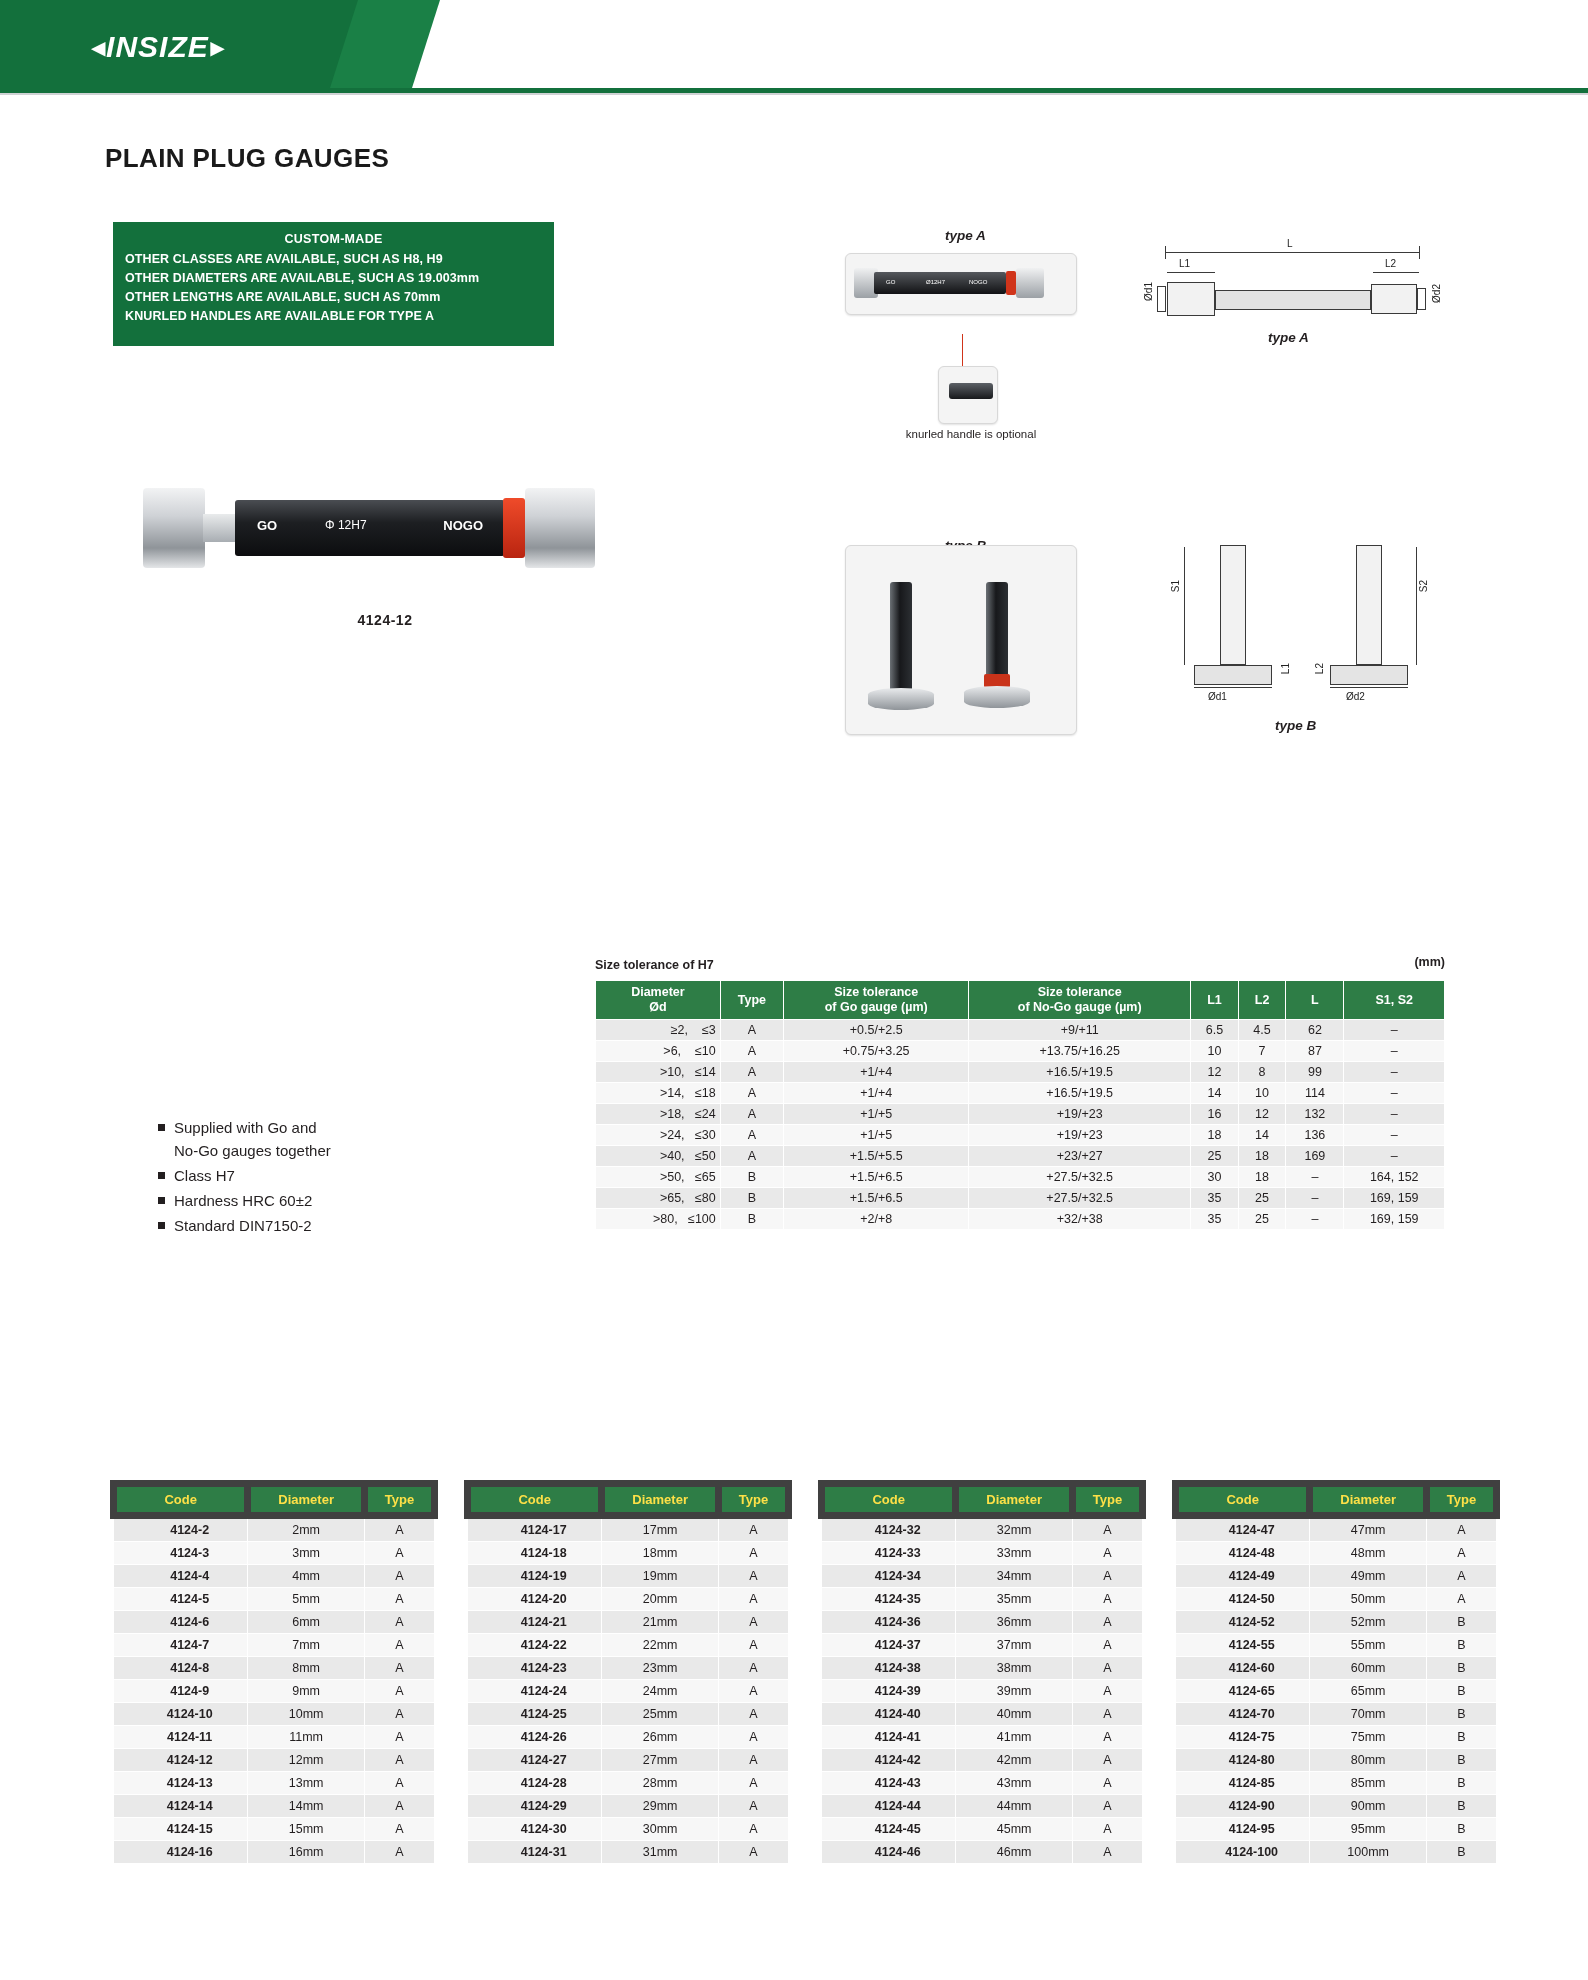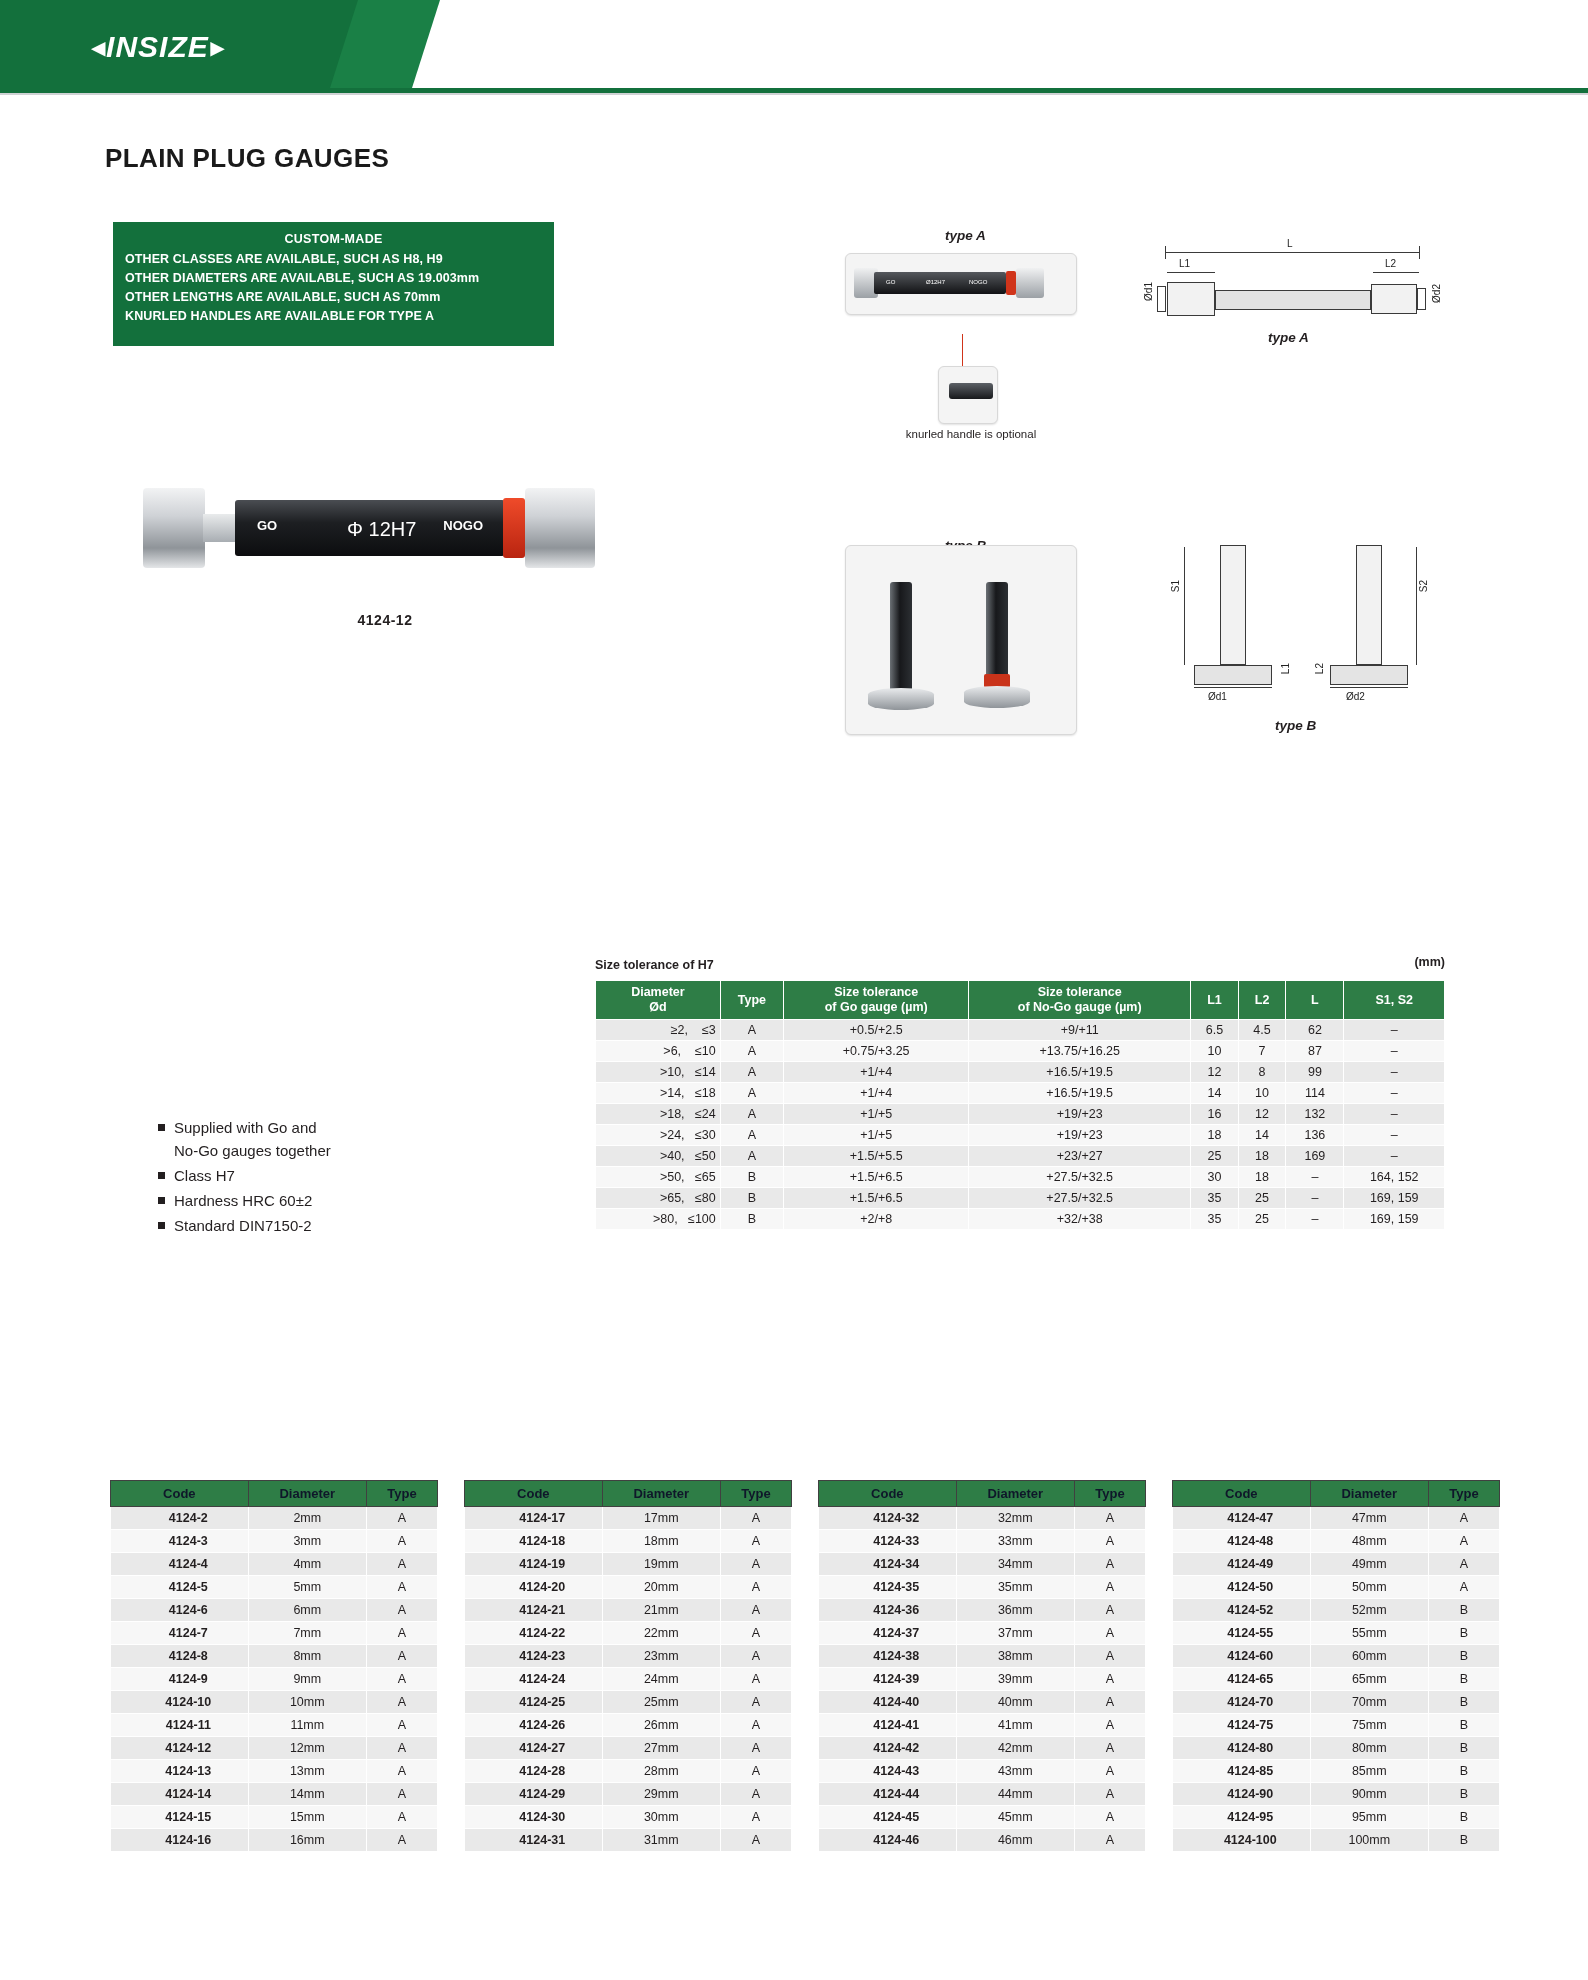--- a/index.html
+++ b/index.html
@@ -82,21 +82,21 @@
 
   
   .product-figure { position:absolute; left:125px; top:470px; width:520px; height:130px; }
   .plug-body {
     position:absolute; left:110px; top:30px; width:270px; height:56px;
     background:linear-gradient(180deg,#4a4d52 0%, #1d1f22 40%, #0c0d0f 100%);
     border-radius:3px;
   }
   .plug-body .lbl { position:absolute; color:#fff; font-size:13px; font-weight:bold; top:18px; }
   .plug-body .lbl-go { left:22px; }
-  .plug-body .lbl-dia { left:112px; font-weight:normal; font-size:20px;}
+  .plug-body .lbl-dia { left:90px; font-weight:normal; font-size:12px;}
   .plug-body .lbl-nogo { right:22px; }
   .plug-red {
     position:absolute; left:378px; top:28px; width:22px; height:60px;
     background:linear-gradient(180deg,#ef4b2a,#b92410); border-radius:3px;
   }
   .cap-l, .cap-r {
     position:absolute; top:18px; width:62px; height:80px;
     background:linear-gradient(180deg,#f2f3f4 0%, #cfd2d6 35%, #8f9499 75%, #e4e6e8 100%);
     border-radius:4px;
   }
@@ -171,22 +171,22 @@
     border:1px solid #ffffff; padding:3px 4px; text-align:center; height:21px;
   }
   .tol-table tbody tr:nth-child(odd) td { background:#e9e9e9; }
   .tol-table tbody tr:nth-child(even) td { background:#f7f7f7; }
   .tol-table td.diam { text-align:right; padding-left:16px; white-space:pre; }
 
   
   .codes { position:absolute; left:110px; top:1480px; width:1390px; display:flex; gap:26px; }
   .code-table { width:332px; font-size:12.5px; border-collapse:collapse; }
   .code-table th {
-    background:#2e7d46; color:#0f172a; font-weight:bold; padding:5px 4px; font-size:13px;
-    border:1px solid #404040;
+    background:#2e7d46; color:#fde047; font-weight:bold; padding:5px 4px; font-size:13px;
+    border:7px solid #404040;
   }
   .code-table td { border:1px solid #ffffff; padding:4px 4px; height:22px; text-align:center; }
   .code-table td.code { font-weight:bold; text-align:center; padding-left:22px; }
   .code-table tbody tr:nth-child(odd) td { background:#e9e9e9; }
   .code-table tbody tr:nth-child(even) td { background:#f7f7f7; }
 </style>
 </head>
 <body>
 
 <div class="header">

